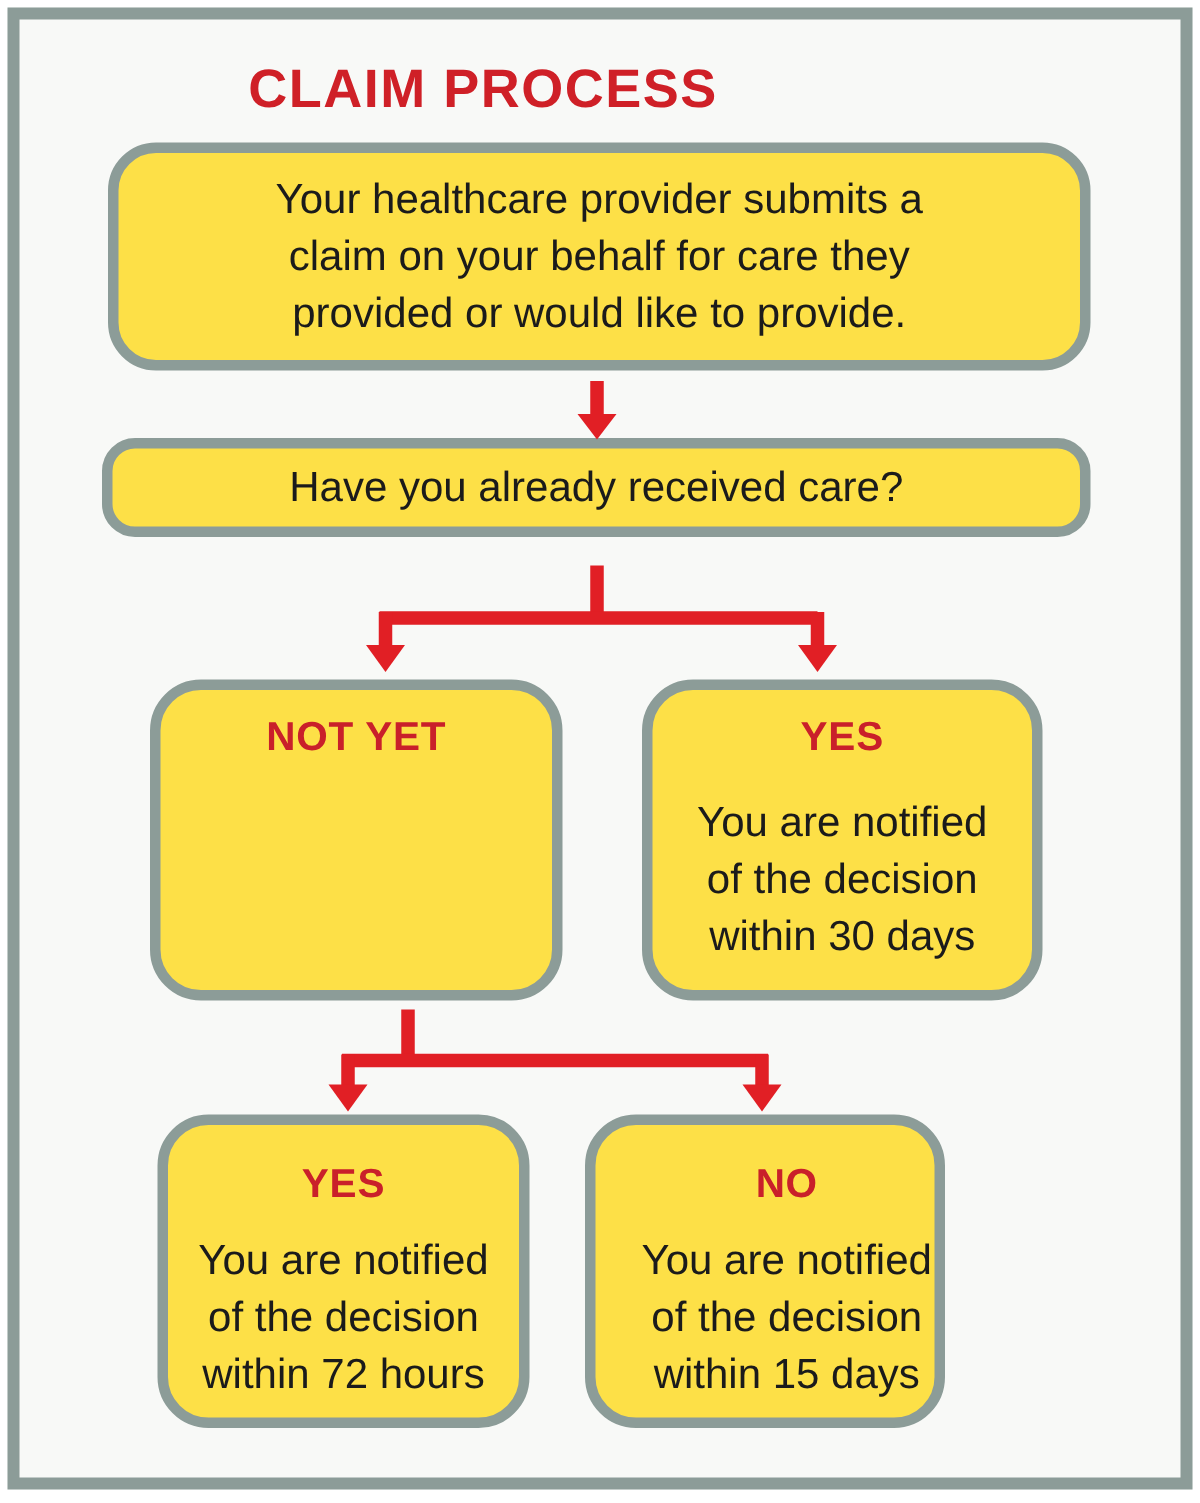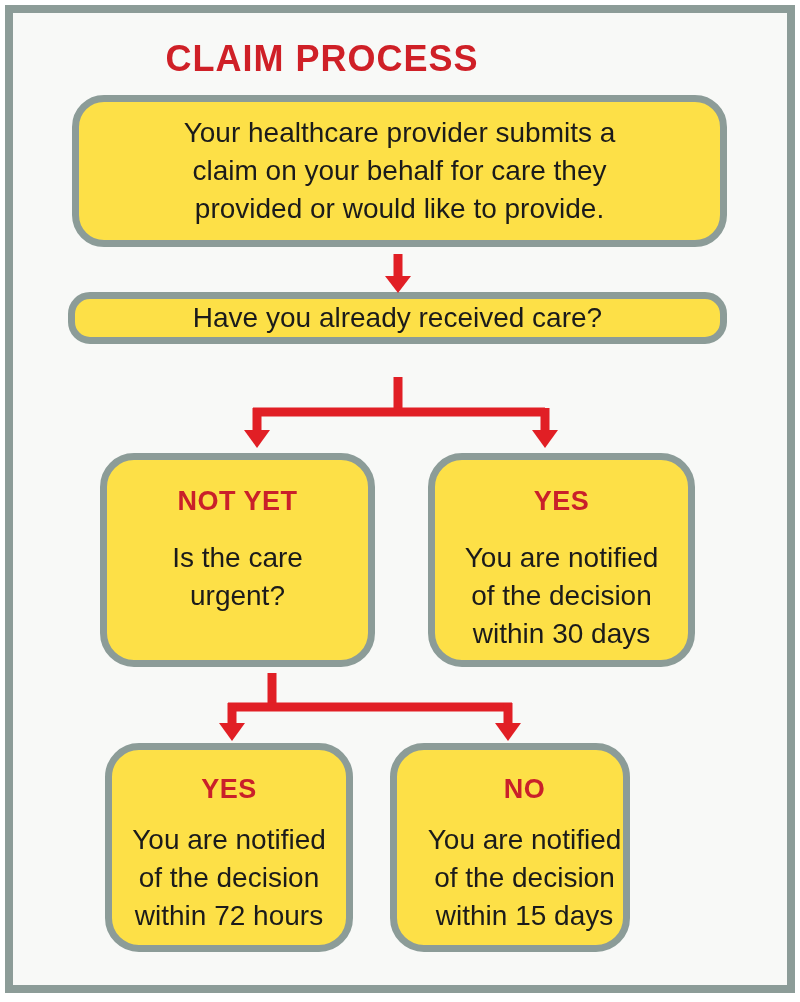--- a/index.html
+++ b/index.html
@@ -50,25 +50,25 @@
     font-size: 28px;
     line-height: 38px;
     white-space: pre-line;
   }
   .node-submit {
     left: 72px; top: 95px; width: 655px; height: 152px;
     justify-content: center;
     border-radius: 32px;
   }
   .node-question {
-    left: 68px; top: 292px; width: 659px; height: 52px;
+    left: 68px; top: 292px; width: 659px; height: 66px;
     justify-content: center;
     border-radius: 22px;
   }
-  .node-mid { top: 453px; height: 214px; padding-top: 26px; }
+  .node-mid { top: 453px; height: 214px; padding-top: 16px; }
   .node-mid .label { margin-bottom: 22px; }
   .node-notyet { left: 100px; width: 275px; }
   .node-yes30  { left: 428px; width: 267px; }
   .node-bot { top: 743px; height: 209px; padding-top: 24px; }
   .node-bot .label { margin-bottom: 16px; }
   .node-yes72 { left: 105px; width: 248px; }
   .node-no15  { left: 390px; width: 240px; padding-left: 29px; }
   .connectors {
     position: absolute;
     left: 0; top: 0;
@@ -90,22 +90,20 @@
 claim on your behalf for care they
 provided or would like to provide.</div>
   </div>
 
   <div class="node node-question">
     <div class="body">Have you already received care?</div>
   </div>
 
   <div class="node node-mid node-notyet">
     <div class="label">NOT YET</div>
-    <div class="body">Is the care
-urgent?</div>
   </div>
 
   <div class="node node-mid node-yes30">
     <div class="label">YES</div>
     <div class="body">You are notified
 of the decision
 within 30 days</div>
   </div>
 
   <div class="node node-bot node-yes72">

